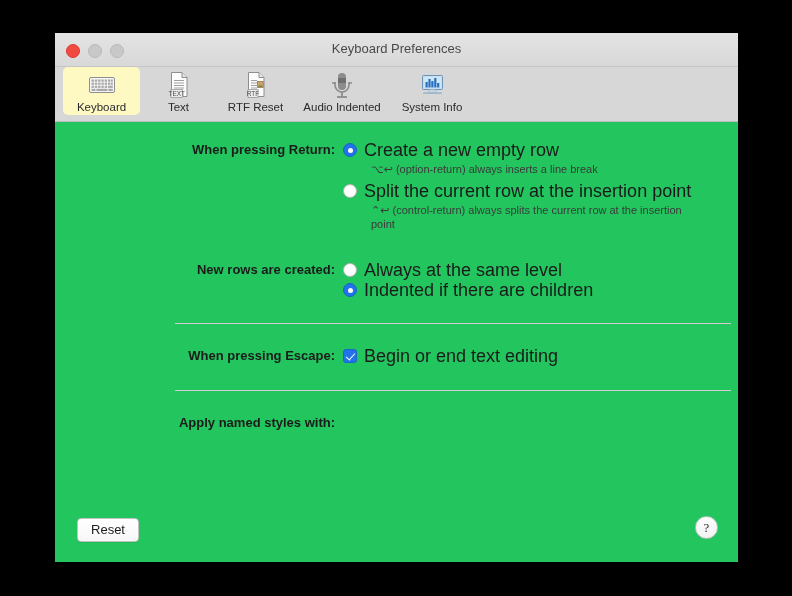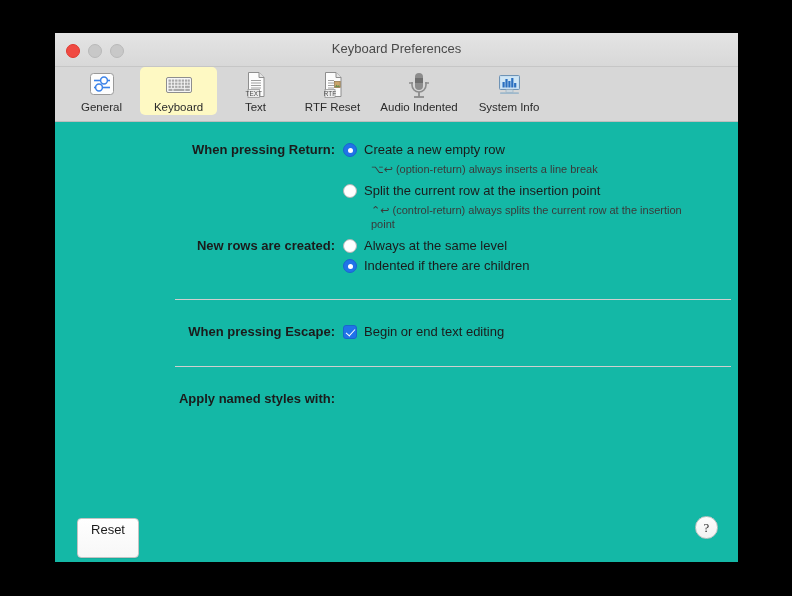--- a/index.html
+++ b/index.html
@@ -91,21 +91,21 @@
     font-size: 11.5px;
     color: #2b2b2b;
     margin-top: 1px;
     white-space: nowrap;
   }
 
   
   #content {
     flex: 1 1 auto;
     position: relative;
-    background: #14b8a6;
+    background: #22c55e;
     padding-top: 20px;
   }
   .row {
     display: flex;
     align-items: flex-start;
   }
   .rowlabel {
     width: 280px;
     text-align: right;
     padding-right: 8px;
@@ -114,21 +114,21 @@
     color: #1b1b1b;
     line-height: 16px;
   }
   .rowcontrols { flex: 1 1 auto; }
   .ctl {
     display: flex;
     align-items: flex-start;
     margin-bottom: 4px;
   }
   .ctl .ctl-text {
-    font-size: 13px;
+    font-size: 18px;
     color: #1b1b1b;
     line-height: 16px;
     margin-left: 7px;
   }
   .hint {
     font-size: 11px;
     color: #3a3a3a;
     line-height: 14px;
     margin: 2px 0 7px 28px;
     max-width: 318px;
@@ -194,21 +194,21 @@
   #bottombar {
     position: absolute;
     left: 0; right: 0; bottom: 0;
     height: 58px;
   }
   #reset-button {
     position: absolute;
     left: 22px;
     top: 14px;
     min-width: 62px;
-    padding: 3px 13px 20px 13px;
+    padding: 3px 13px 4px 13px;
     font-size: 13px;
     color: #1b1b1b;
     background: linear-gradient(to bottom,#ffffff 0%, #f7f7f7 100%);
     border: 1px solid #c3c3c3;
     border-radius: 4px;
     box-shadow: 0 1px 0 rgba(0,0,0,0.05);
     font-family: "Liberation Sans", sans-serif;
     cursor: default;
   }
   #help-button {
@@ -237,32 +237,20 @@
     <div class="traffic">
       <div class="light close"></div>
       <div class="light min"></div>
       <div class="light max"></div>
     </div>
     <div id="window-title">Keyboard Preferences</div>
   </div>
 
   <div id="toolbar">
 
-    <div class="tbitem">
-      <div class="tbicon">
-        <svg width="30" height="28" viewBox="0 0 30 28">
-          <rect x="3.5" y="2.5" width="23" height="21" rx="3" fill="#fdfdfd" stroke="#9a9a9a"></rect>
-          <line x1="7" y1="9.5" x2="23" y2="9.5" stroke="#3b82e8" stroke-width="1.6"></line>
-          <line x1="7" y1="16.5" x2="23" y2="16.5" stroke="#3b82e8" stroke-width="1.6"></line>
-          <circle cx="17" cy="9.5" r="3.4" fill="#fff" stroke="#3b82e8" stroke-width="1.5"></circle>
-          <circle cx="12" cy="16.5" r="3.4" fill="#fff" stroke="#3b82e8" stroke-width="1.5"></circle>
-        </svg>
-      </div>
-      <div class="tblabel">General</div>
-    </div>
 
     <div class="tbitem selected">
       <div class="tbicon">
         <svg width="32" height="28" viewBox="0 0 32 28">
           <rect x="3.5" y="6.5" width="25" height="15" rx="1.5" fill="#f6f6f6" stroke="#8e8e8e"></rect>
           <g fill="#a8a8a8">
             <rect x="5.5" y="8.5" width="2.4" height="2.2"></rect>
               <rect x="8.8" y="8.5" width="2.4" height="2.2"></rect>
             <rect x="12.1" y="8.5" width="2.4" height="2.2"></rect>
               <rect x="15.4" y="8.5" width="2.4" height="2.2"></rect>
@@ -375,21 +363,21 @@
         </div>
         <div class="hint">⌥↩ (option-return) always inserts a line break</div>
         <div class="ctl">
           <span class="radio"></span>
           <span class="ctl-text">Split the current row at the insertion point</span>
         </div>
         <div class="hint">⌃↩ (control-return) always splits the current row at the insertion point</div>
       </div>
     </div>
 
-    <div class="row" style="margin-top:0">
+    <div class="row" style="margin-top:24px">
       <div class="rowlabel">New rows are created:</div>
       <div class="rowcontrols">
         <div class="ctl">
           <span class="radio"></span>
           <span class="ctl-text">Always at the same level</span>
         </div>
         <div class="ctl">
           <span class="radio on"></span>
           <span class="ctl-text">Indented if there are children</span>
         </div>

